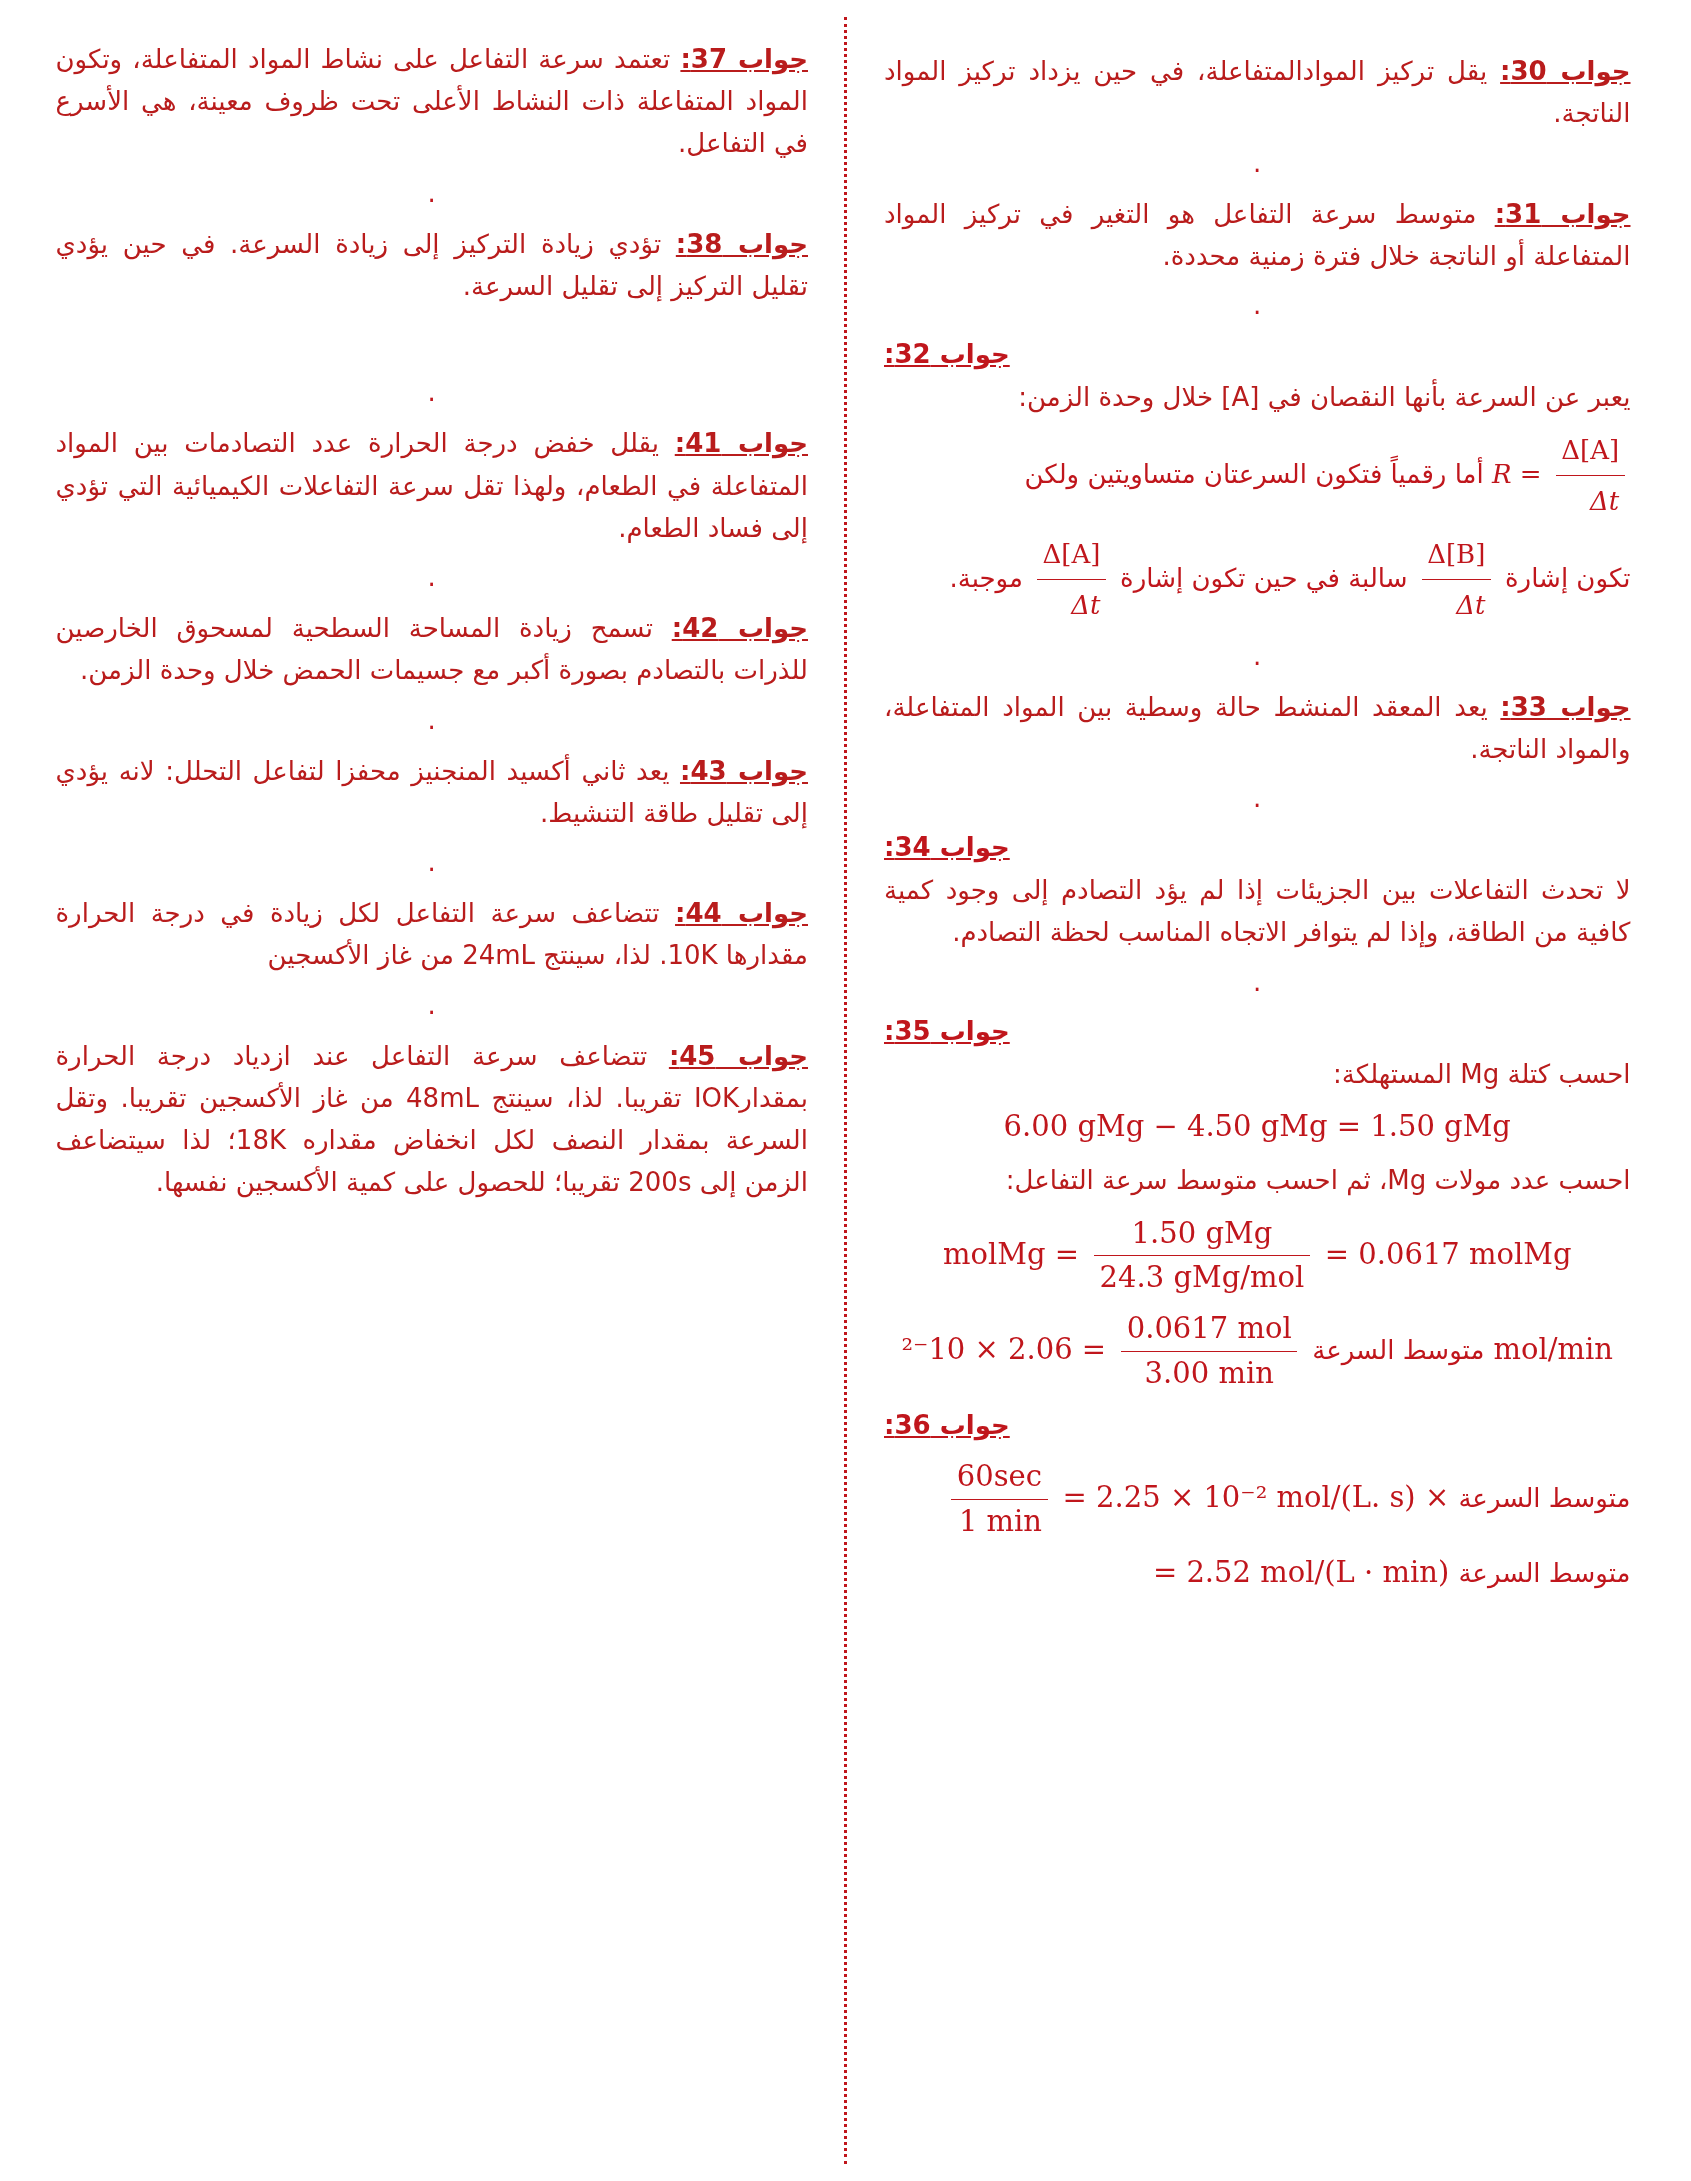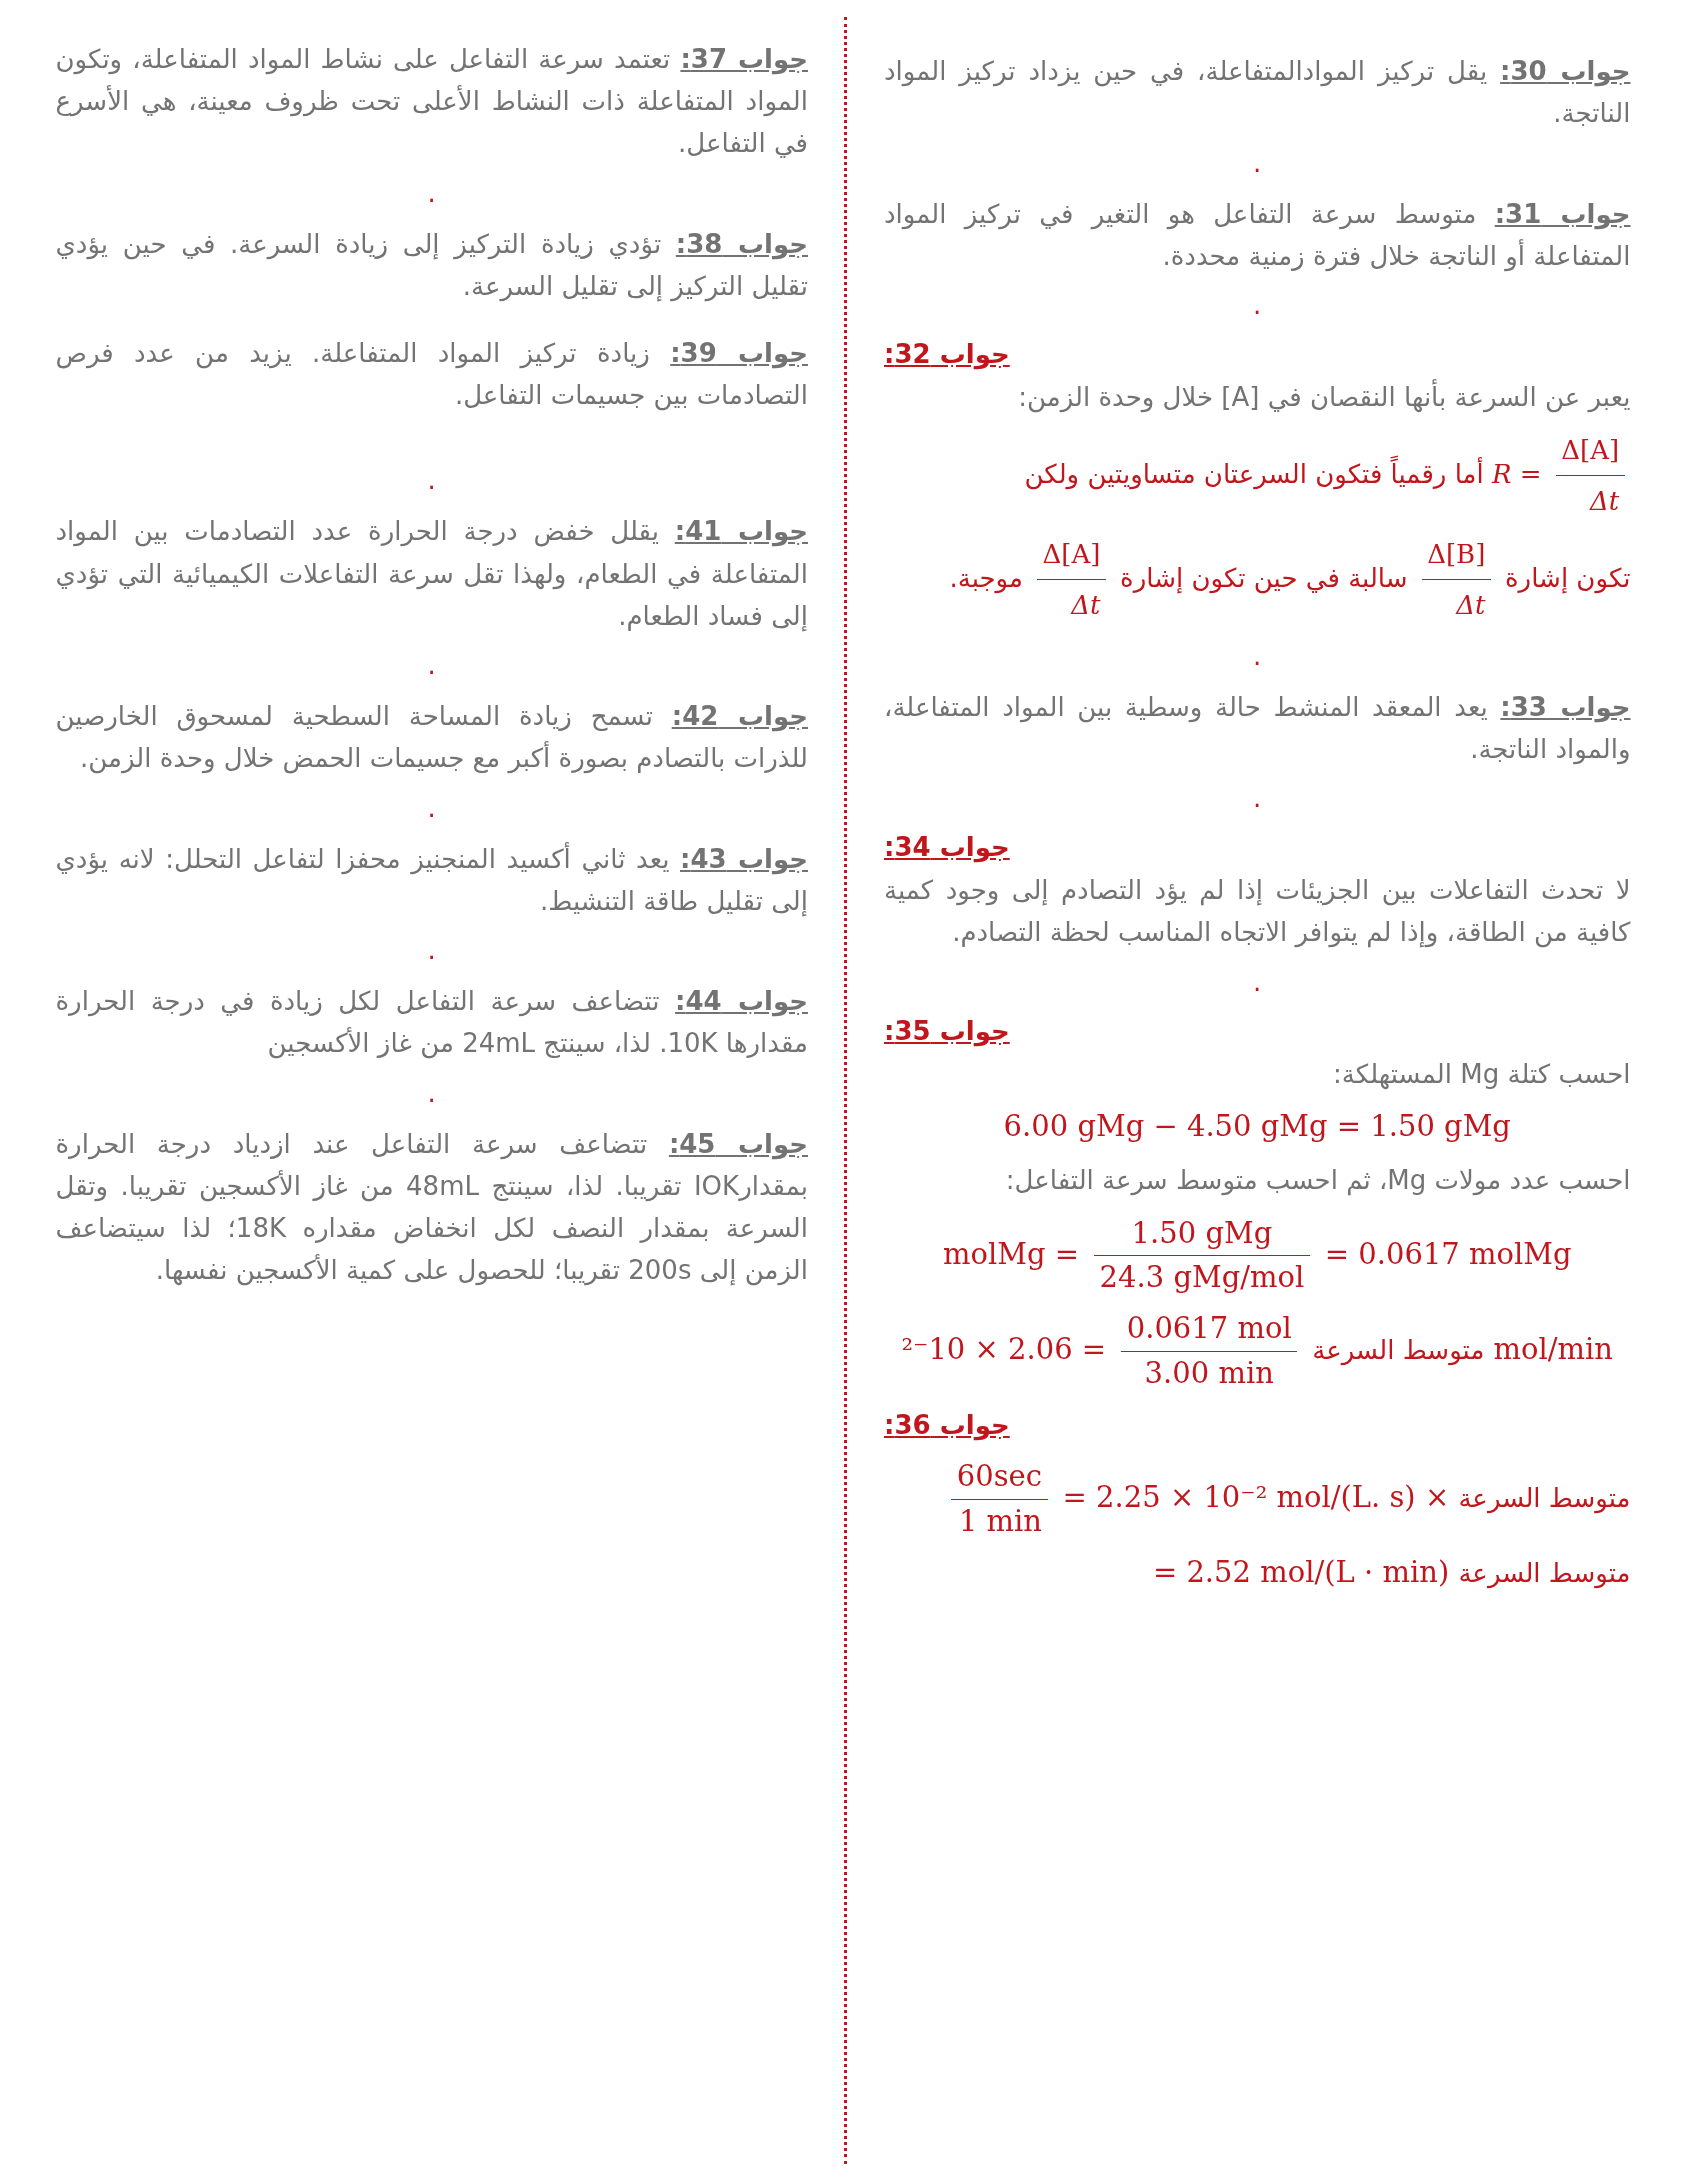--- a/index.html
+++ b/index.html
@@ -41,21 +41,21 @@
   .col-left  { padding-right: 38px; padding-left: 23px; }
 
   .item {
     margin-bottom: 0;
   }
   .para {
     font-size: 26px;
     line-height: 1.62;
     text-align: justify;
     text-align-last: right;
-    color: #737373;
+    color: #b91c1c;
     margin: 0 0 3.8px 0;
   }
   .qlabel {
     font-weight: bold;
     text-decoration: underline;
     white-space: nowrap;
   }
   .head-only {
     font-size: 26px;
     font-weight: bold;
@@ -237,23 +237,20 @@
     <div class="item">
       <p class="para"><span class="qlabel">جواب 37:</span><span> تعتمد سرعة التفاعل على نشاط المواد المتفاعلة، وتكون المواد المتفاعلة ذات النشاط الأعلى تحت ظروف معينة، هي الأسرع في التفاعل.</span></p>
     </div>
     <div class="dot">.</div>
 
     <div class="item">
       <p class="para"><span class="qlabel">جواب 38:</span><span> تؤدي زيادة التركيز إلى زيادة السرعة. في حين يؤدي تقليل التركيز إلى تقليل السرعة.</span></p>
     </div>
     <div class="spacer-md"></div>
 
-    <div class="item">
-      <p class="para"><span class="qlabel">جواب 39:</span><span> زيادة تركيز المواد المتفاعلة. يزيد من عدد فرص التصادمات بين جسيمات التفاعل.</span></p>
-    </div>
     <div class="spacer-lg"></div>
 
     <div class="dot">.</div>
 
     <div class="item">
       <p class="para"><span class="qlabel">جواب 41:</span><span> يقلل خفض درجة الحرارة عدد التصادمات بين المواد المتفاعلة في الطعام، ولهذا تقل سرعة التفاعلات الكيميائية التي تؤدي إلى فساد الطعام.</span></p>
     </div>
     <div class="dot">.</div>
 
     <div class="item">

